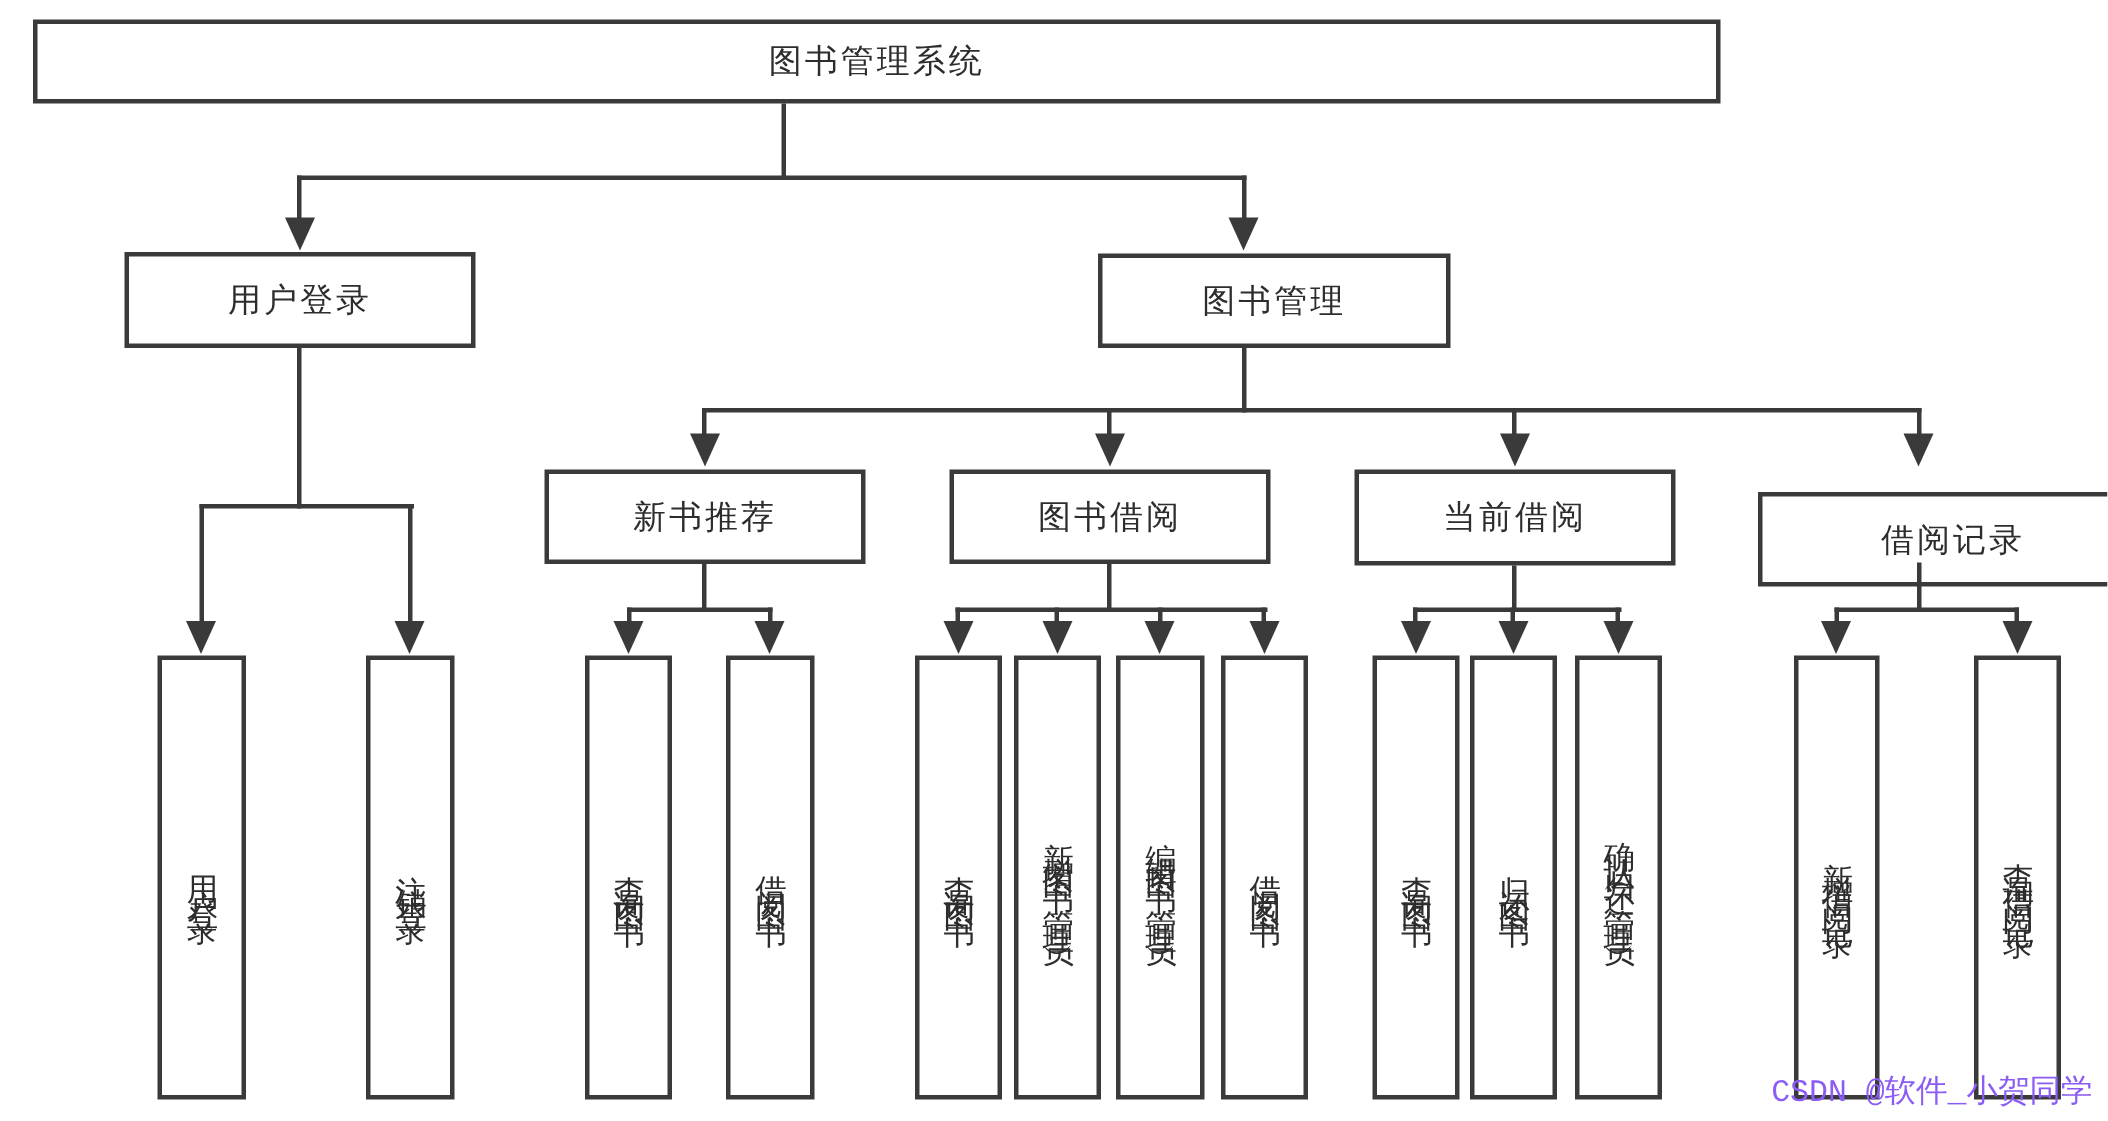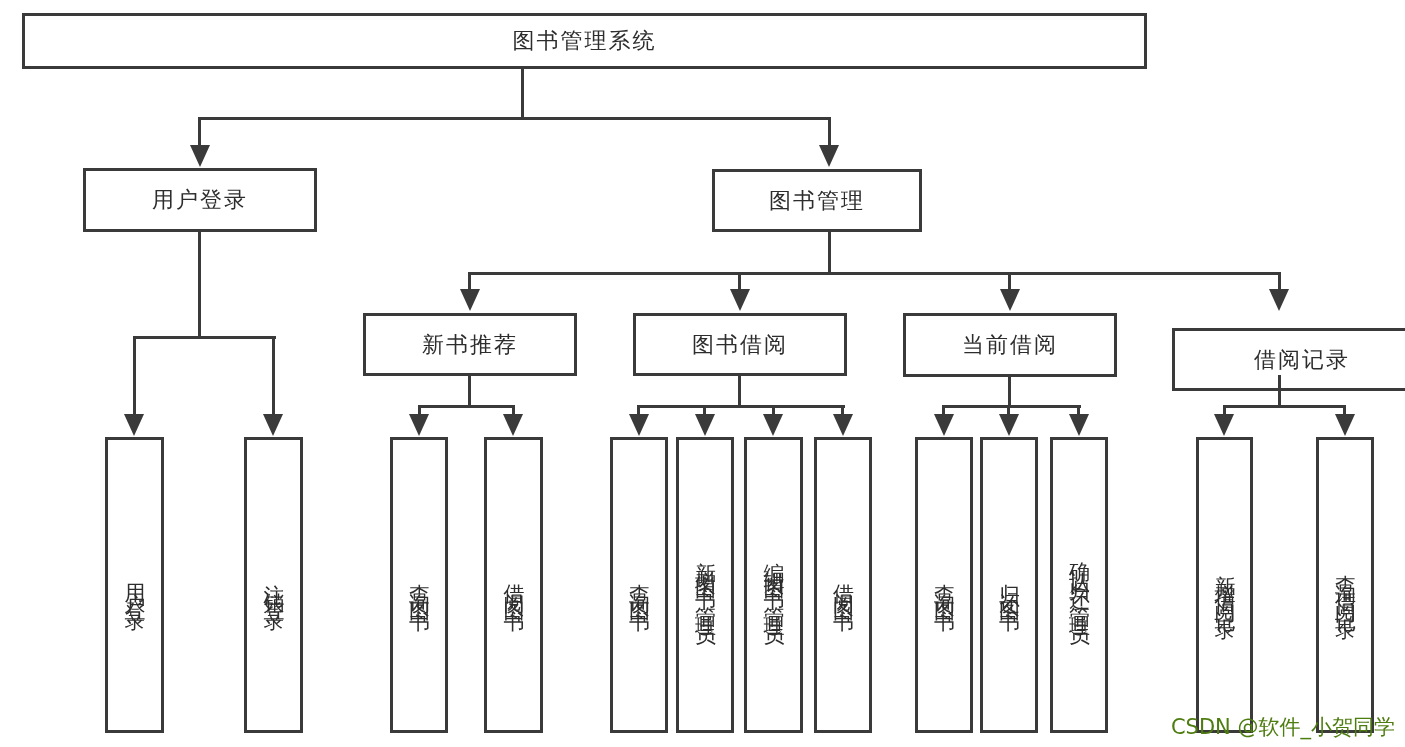--- a/index.html
+++ b/index.html
@@ -20,32 +20,32 @@
   }
   .line { position:absolute; }
   .arrow {
     position:absolute; width:0; height:0;
     border-left:10px solid transparent;
     border-right:10px solid transparent;
     border-top:22px solid #3a3a3a;
   }
   .watermark {
     position:absolute; right:10px; bottom:6px;
-    font-size:21px; color:#4d7c0f; white-space:nowrap;
+    font-size:21px; color:#8b5cf6; white-space:nowrap;font-family:Liberation Mono, monospace;
   }
 </style>
 </head>
 <body>
 
 <div class="canvas" id="canvas">
 
   <div class="node h-node" style="left:22px; top:13px; width:1125px; height:56px;">图书管理系统</div>
 
   <div class="node h-node" style="left:83px; top:168px; width:234px; height:64px;">用户登录</div>
-  <div class="node h-node" style="left:712px; top:169px; width:210px; height:63px;">图书管理</div>
+  <div class="node h-node" style="left:732px; top:169px; width:235px; height:63px;">图书管理</div>
 
   <div class="node h-node" style="left:363px; top:313px; width:214px; height:63px;text-align:center;">新书推荐</div>
   <div class="node h-node" style="left:903px; top:313px; width:214px; height:64px;">当前借阅</div>
   <div class="node h-node" style="left:633px; top:313px; width:214px; height:63px;">图书借阅</div>
   <div class="node h-node" style="left:1172px; top:328px; width:260px; height:63px;">借阅记录</div>
 
   <div class="node leaf" style="left:105px; top:437px; width:59px; height:296px;">用户登录</div>
   <div class="node leaf" style="left:244px; top:437px; width:59px; height:296px;">注销登录</div>
 
   <div class="node leaf" style="left:390px; top:437px; width:58px; height:296px;">查询图书</div>

